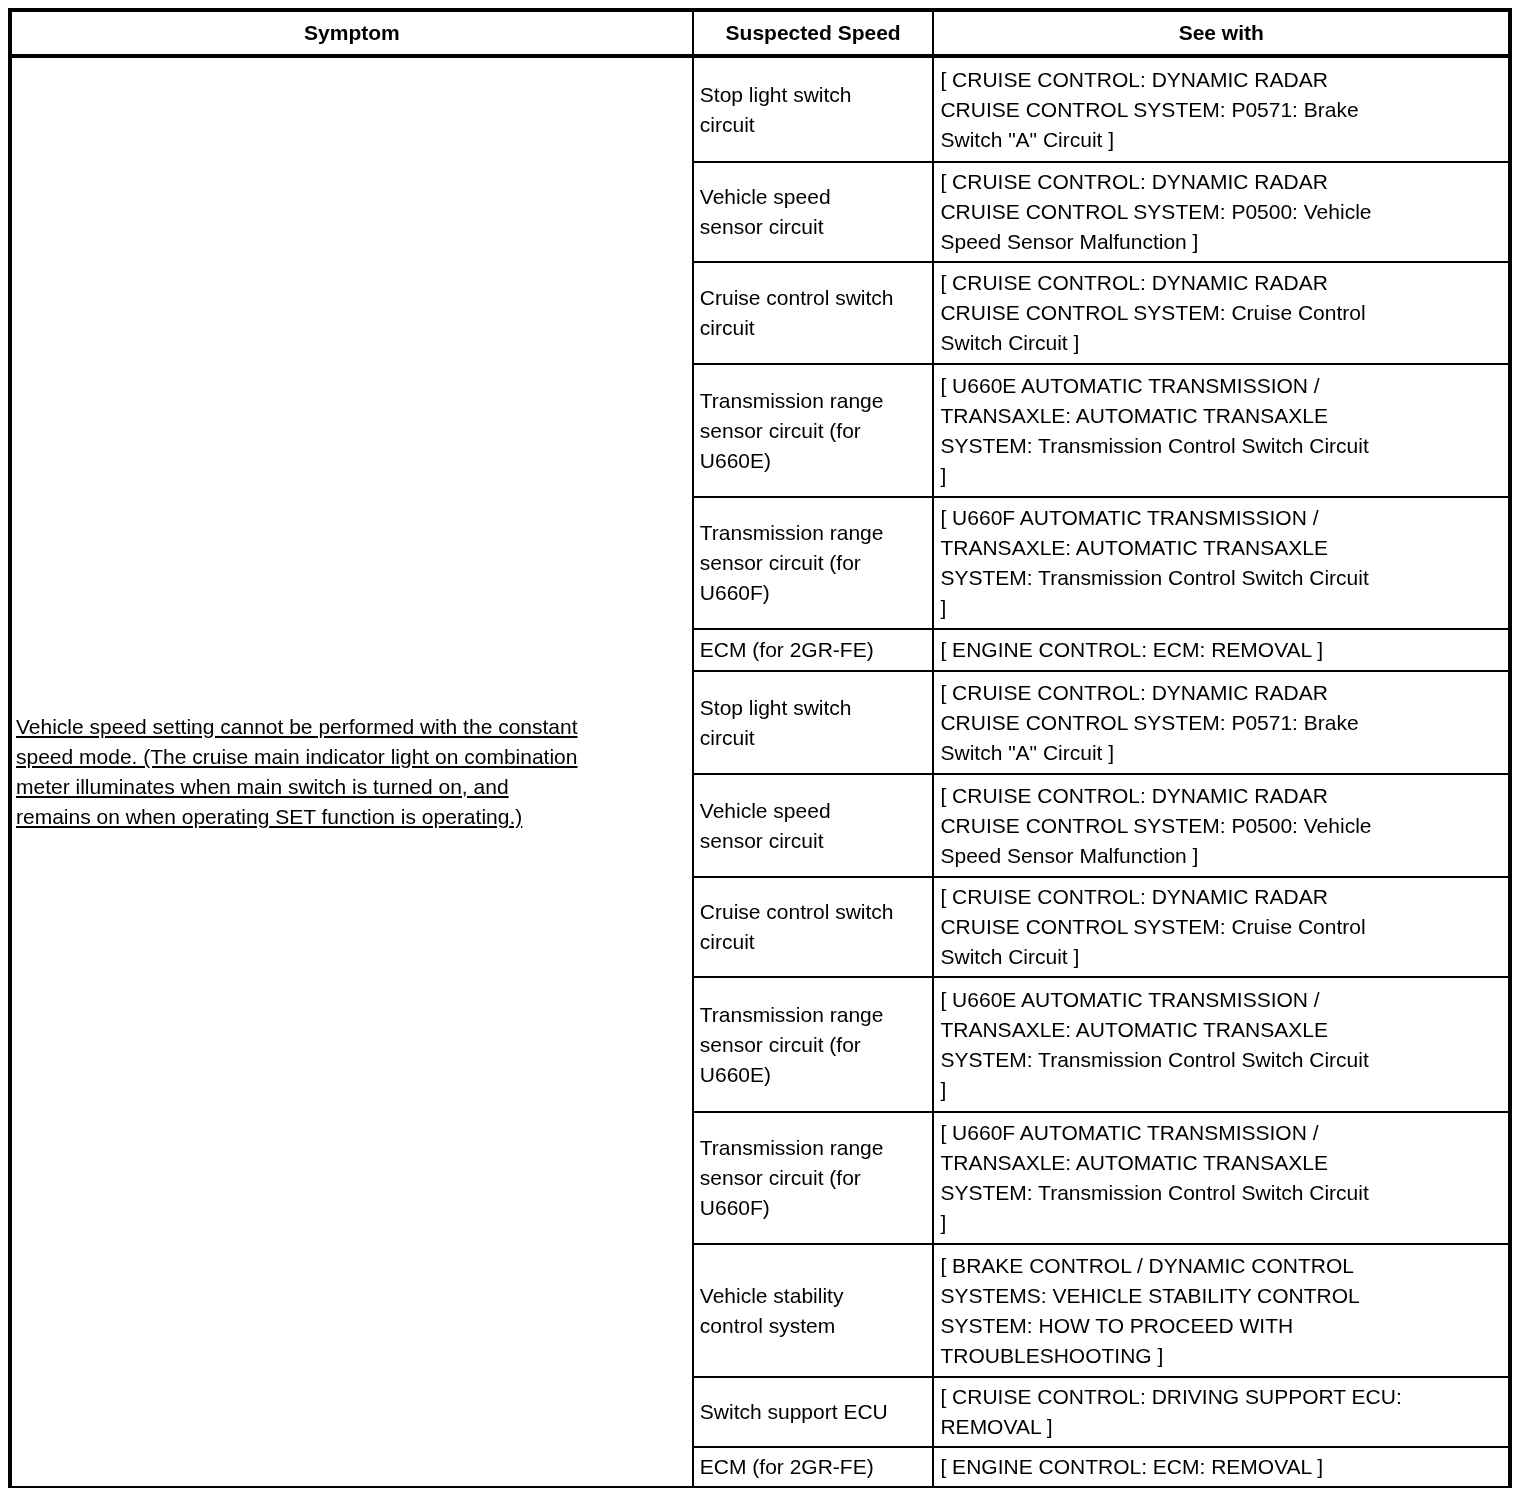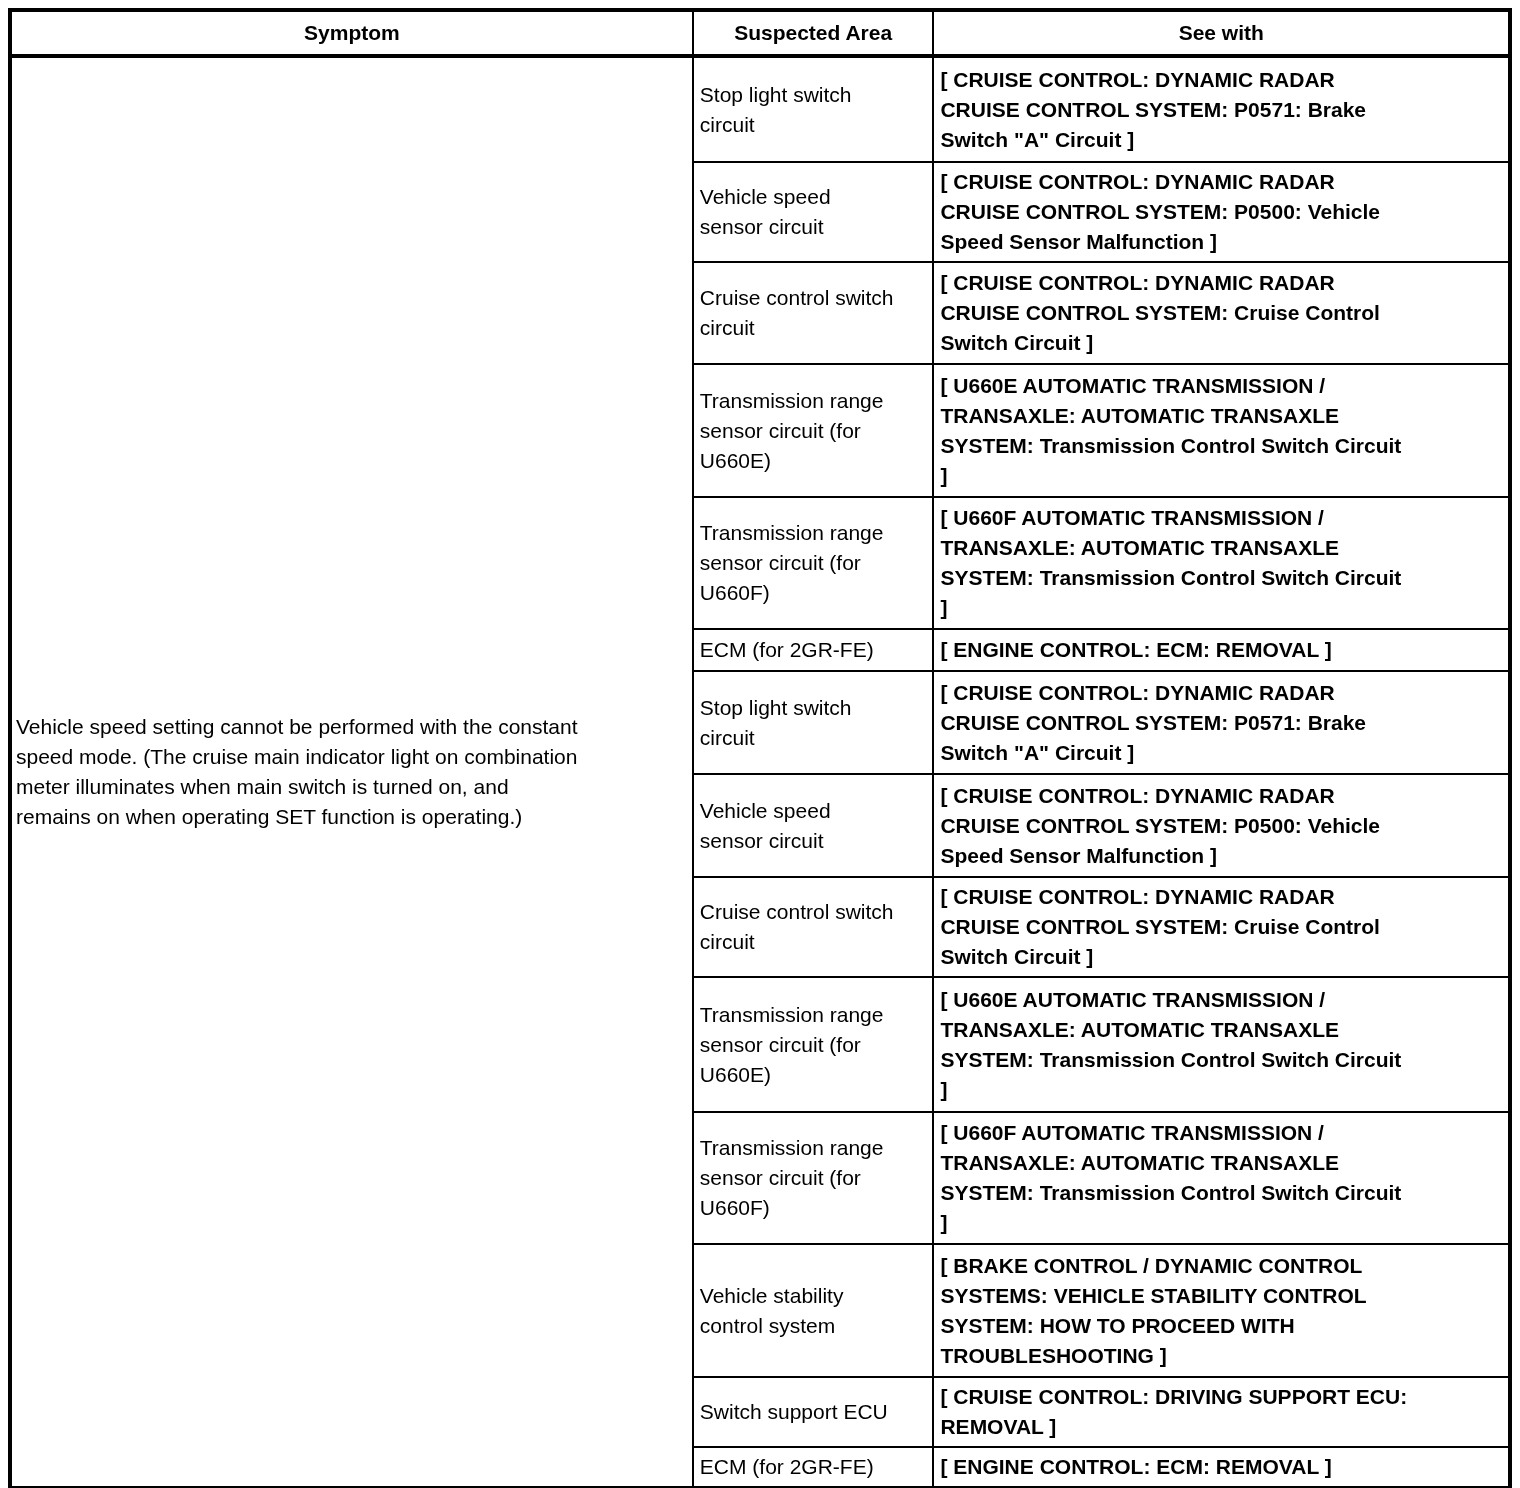--- a/index.html
+++ b/index.html
@@ -34,22 +34,23 @@
   td {
     border: 2px solid #000000;
     vertical-align: middle;
     padding: 4px 6px;
     white-space: pre-line;
     overflow: hidden;
   }
   td.symptom {
     padding-left: 4px;
     vertical-align: middle;
+    text-decoration: underline;
   }
-  td.page { font-weight: bold; }
+  td.page { font-weight: normal; }
   
   tbody tr:nth-child(1)  { height: 106px; }
   tbody tr:nth-child(2)  { height: 100px; }
   tbody tr:nth-child(3)  { height: 102px; }
   tbody tr:nth-child(4)  { height: 133px; }
   tbody tr:nth-child(5)  { height: 132px; }
   tbody tr:nth-child(6)  { height: 42px;  }
   tbody tr:nth-child(7)  { height: 103px; }
   tbody tr:nth-child(8)  { height: 103px; }
   tbody tr:nth-child(9)  { height: 100px; }
@@ -64,21 +65,21 @@
 
 <table class="diag">
   <colgroup>
       <col class="c1">
       <col class="c2">
       <col class="c3">
     </colgroup>
   <thead>
     <tr>
       <th>Symptom</th>
-      <th>Suspected Area</th>
+      <th>Suspected Speed</th>
       <th>See with</th>
     </tr>
   </thead>
   <tbody>
     <tr>
       <td class="symptom" rowspan="14">Vehicle speed setting cannot be performed with the constant
 speed mode. (The cruise main indicator light on combination
 meter illuminates when main switch is turned on, and
 remains on when operating SET function is operating.)</td>
       <td class="area">Stop light switch

